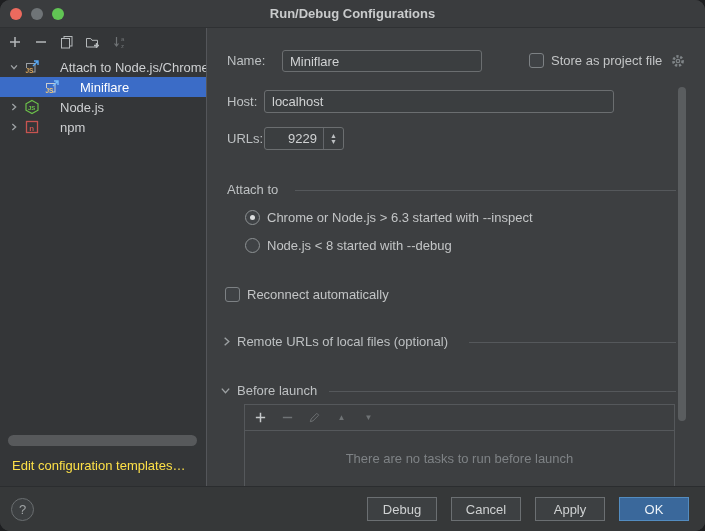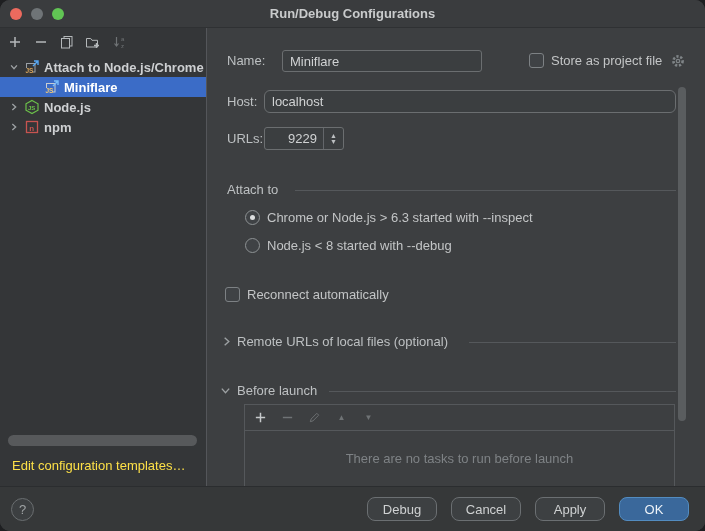--- a/index.html
+++ b/index.html
@@ -26,21 +26,21 @@
   
   .bodyrow{ display:flex; height:458px; }
   .sidebar{
     position:relative; width:207px; background:#343638; flex:none;
     border-right:1px solid #54565a; overflow:hidden;
   }
   .sb-toolbar{ display:flex; align-items:center; height:27px; padding-left:7px; gap:11px; }
   .tb-btn{ width:15px; height:15px; display:flex; align-items:center; justify-content:center; }
   .tree{ margin-top:2px; }
   .tree-row{ display:flex; align-items:center; height:20px; white-space:nowrap; overflow:hidden; }
-  .tree-row .lbl{ font-weight:bold; color:#ced0d2; margin-left:4px; }
+  .tree-row .lbl{ font-weight:normal; color:#ced0d2; margin-left:20px; }
   .tree-row.selected{ background:#3b6cc7; }
   .tree-row.selected .lbl{ color:#ffffff; }
   .chev{ width:12px; height:12px; flex:none; margin-left:8px; display:flex; align-items:center; justify-content:center; }
   .tree-icon{ width:16px; height:16px; flex:none; margin-left:4px; }
   .tree-row.child{ padding-left:40px; }
   .hscrollbar{ position:absolute; left:8px; top:407px; width:189px; height:11px;
     background:#57595b; border-radius:6px; }
   .templates-link{ position:absolute; left:12px; top:430px; color:#fde047; cursor:pointer; }
   
   .content{ position:relative; flex:1; background:#3d3f41; }
@@ -71,21 +71,21 @@
   .vscrollbar{ position:absolute; left:471px; top:59px; width:8px; height:334px;
     background:#5a5d5f; border-radius:4px; }
   .dim{ color:#6f7375; }
   
   .footer{ height:45px; background:#363839; border-top:1px solid #2b2d2f;
     display:flex; align-items:center; padding:0 16px 0 11px; gap:14px; }
   .helpbtn{ width:23px; height:23px; border-radius:50%; border:1px solid #6a6e70;
     color:#9fa3a5; display:flex; align-items:center; justify-content:center;
     font-size:13px; background:#3c3f41; cursor:pointer; }
   .footer .spacer{ flex:1; }
-  .btn{ min-width:70px; height:24px; border-radius:8px; border:1px solid #6b6f72;
+  .btn{ min-width:70px; height:24px; border-radius:0; border:1px solid #6b6f72;
     background:#3d4042; color:#cfd1d2; font-size:13px; font-family:"Liberation Sans",sans-serif;
     display:flex; align-items:center; justify-content:center; cursor:pointer; }
   .btn.primary{ background:#3a689b; border-color:#538cc0; color:#eef3f8; }
   svg{ display:block; }
 </style>
 </head>
 <body>
 
 <div class="window">
 
@@ -203,21 +203,21 @@
       <span class="checkbox" style="left:322px; top:25px;"></span>
       <div class="flabel" style="left:344px; top:22px; line-height:22px; color:#c3c5c6;">Store as project file</div>
       <span style="position:absolute; left:464px; top:26px;">
         <svg width="14" height="14" viewBox="0 0 14 14">
             <circle cx="7" cy="7" r="4.6" fill="none" stroke="#7f8487" stroke-width="2.6" stroke-dasharray="2.2 1.7"></circle>
             <circle cx="7" cy="7" r="1.7" fill="none" stroke="#7f8487" stroke-width="1.3"></circle>
           </svg>
       </span>
 
       <div class="flabel" style="left:20px; top:62px; line-height:23px;">Host:</div>
-      <input class="field" style="left: 57px; top: 62px; width: 412px; height: 23px; border-radius: 6px;" value="localhost">
+      <input class="field" style="left: 57px; top: 62px; width: 350px; height: 23px;" value="localhost">
 
       <div class="flabel" style="left:20px; top:99px; line-height:23px;">URLs:</div>
       <div class="field portwrap" style="left:57px; top:99px; width:80px; height:23px;">
         <span class="portnum">9229</span>
         <span class="spinner">
             <span>▲</span>
             <span>▼</span>
           </span>
       </div>
 

